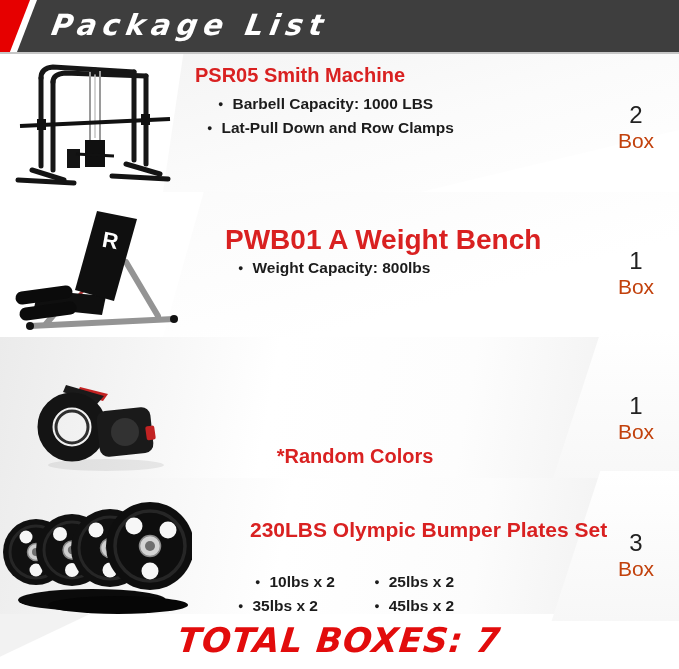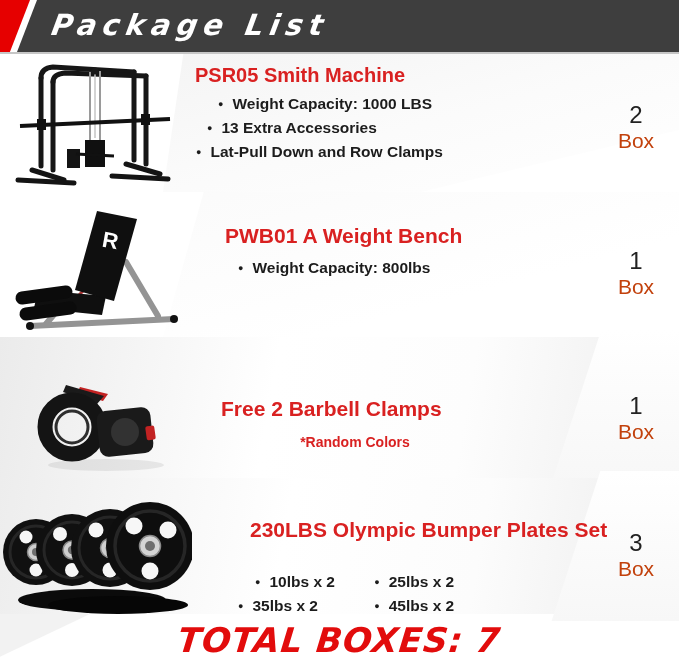--- a/index.html
+++ b/index.html
@@ -41,26 +41,26 @@
   .prod-img{position:absolute;}
   .row1 .prod-img{left:8px;top:2px;width:170px;height:134px;}
   .row2 .prod-img{left:10px;top:10px;width:180px;height:130px;}
   .row3 .prod-img{left:28px;top:42px;width:150px;height:95px;}
   .row4 .prod-img{left:0px;top:16px;width:192px;height:122px;}
   .prod-img svg{width:100%;height:100%;display:block;}
 
   .title{position:absolute;margin:0;color:var(--title-red,#d92121);
          font-weight:bold;white-space:nowrap;}
   .t1{left:195px;top:10px;width:340px;font-size:20px;}
-  .t2{left:225px;top:32px;width:335px;font-size:21px;}
+  .t2{left:225px;top:32px;width:335px;font-size:28px;}
   .t3{left:221px;top:60px;width:300px;font-size:21px;}
   .t4{left:250px;top:40px;width:340px;font-size:21px;}
 
-  .note{position:absolute;left:215px;top:97px;width:280px;text-align:center;
-        color:var(--title-red,#d92121);font-size:14px;font-weight:bold;}
+  .note{position:absolute;left:215px;top:108px;width:280px;text-align:center;
+        color:var(--title-red,#d92121);font-size:20px;font-weight:bold;}
 
   .bullets{position:absolute;margin:0;padding:0;list-style:none;
            color:var(--text-dark,#1c1c1c);font-weight:bold;font-size:15.5px;}
   .bullets li{white-space:nowrap;}
   .bullets li::before{content:"●";font-size:9px;vertical-align:2px;margin-right:9px;}
   .b1{left:185px;top:38px;}
   .b1 li{line-height:23px;}
   .b1 li:nth-child(1){margin-left:33px;}
   .b1 li:nth-child(2){margin-left:22px;}
   .b1 li:nth-child(3){margin-left:11px;}
@@ -127,22 +127,21 @@
         <g stroke="#141414" stroke-width="5" fill="none" stroke-linecap="round">
           <path d="M24,114 L56,124"></path>
             <path d="M118,108 L152,118"></path>
           <path d="M10,124 L66,127"></path>
             <path d="M104,120 L160,123"></path>
         </g>
       </svg>
     </div>
     <h2 class="title t1">PSR05 Smith Machine</h2>
     <ul class="bullets b1">
-      <li>Weight Capacity: 1000 LBS</li>
-      <li>13 Extra Accessories</li>
+      <li>Barbell Capacity: 1000 LBS</li>
       <li>Lat-Pull Down and Row Clamps</li>
     </ul>
     <div class="box-badge bb1">
       <div class="box-count">2</div>
       <div class="box-label">Box</div>
     </div>
   </section>
 
   <section class="row row2">
     <div class="band"></div>
@@ -183,21 +182,20 @@
         <ellipse cx="78" cy="86" rx="58" ry="6" fill="rgba(0,0,0,0.07)"></ellipse>
         <polygon points="52,8 80,15 75,22 49,14" fill="#c22222"></polygon>
         <polygon points="38,6 76,17 69,25 35,13" fill="#1a1a1a"></polygon>
         <circle cx="44" cy="48" r="27" fill="none" stroke="#141414" stroke-width="15"></circle>
         <circle cx="44" cy="48" r="16" fill="none" stroke="#2e2e2e" stroke-width="3"></circle>
         <rect x="70" y="30" width="54" height="46" rx="9" fill="#1a1a1a" transform="rotate(-6 97 53)"></rect>
         <circle cx="97" cy="53" r="14" fill="#323232"></circle>
         <rect x="118" y="47" width="9" height="14" rx="2" fill="#c22222" transform="rotate(-8 122 54)"></rect>
       </svg>
     </div>
-    <h2 class="title t3">Free 2 Barbell Clamps</h2>
     <div class="note">*Random Colors</div>
     <div class="box-badge bb3">
       <div class="box-count">1</div>
       <div class="box-label">Box</div>
     </div>
   </section>
 
   <section class="row row4">
     <div class="band"></div>
     <div class="badge-band"></div>

